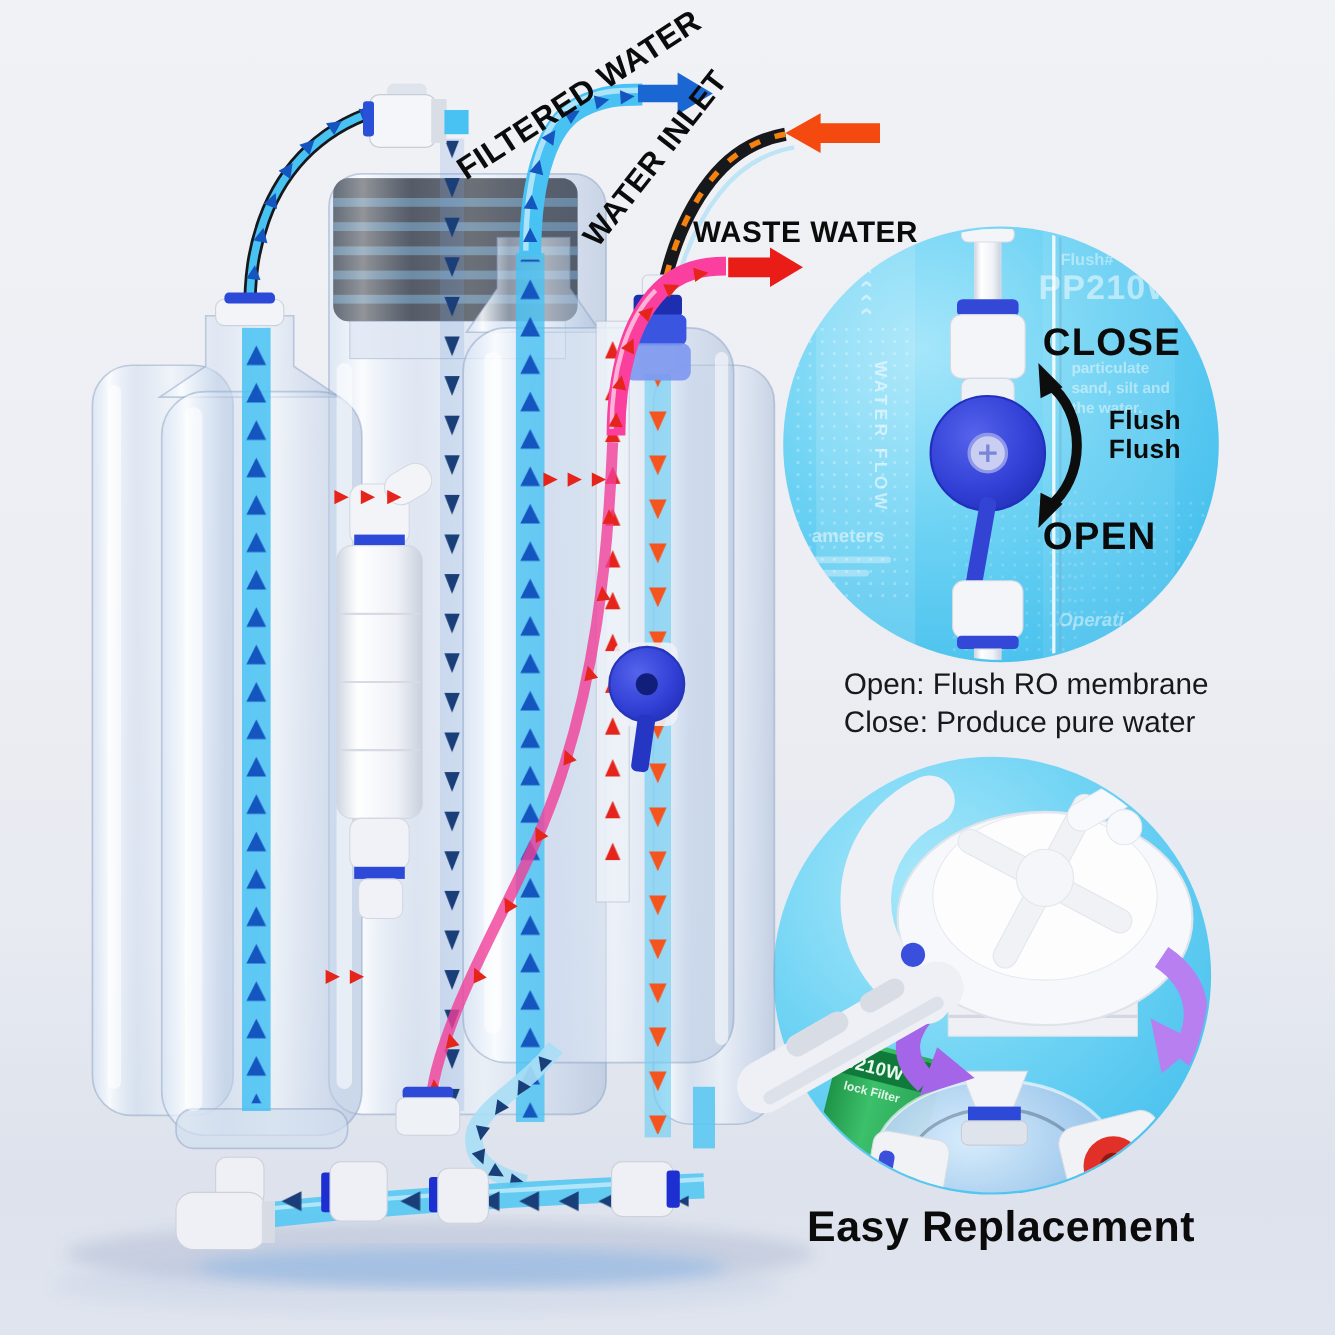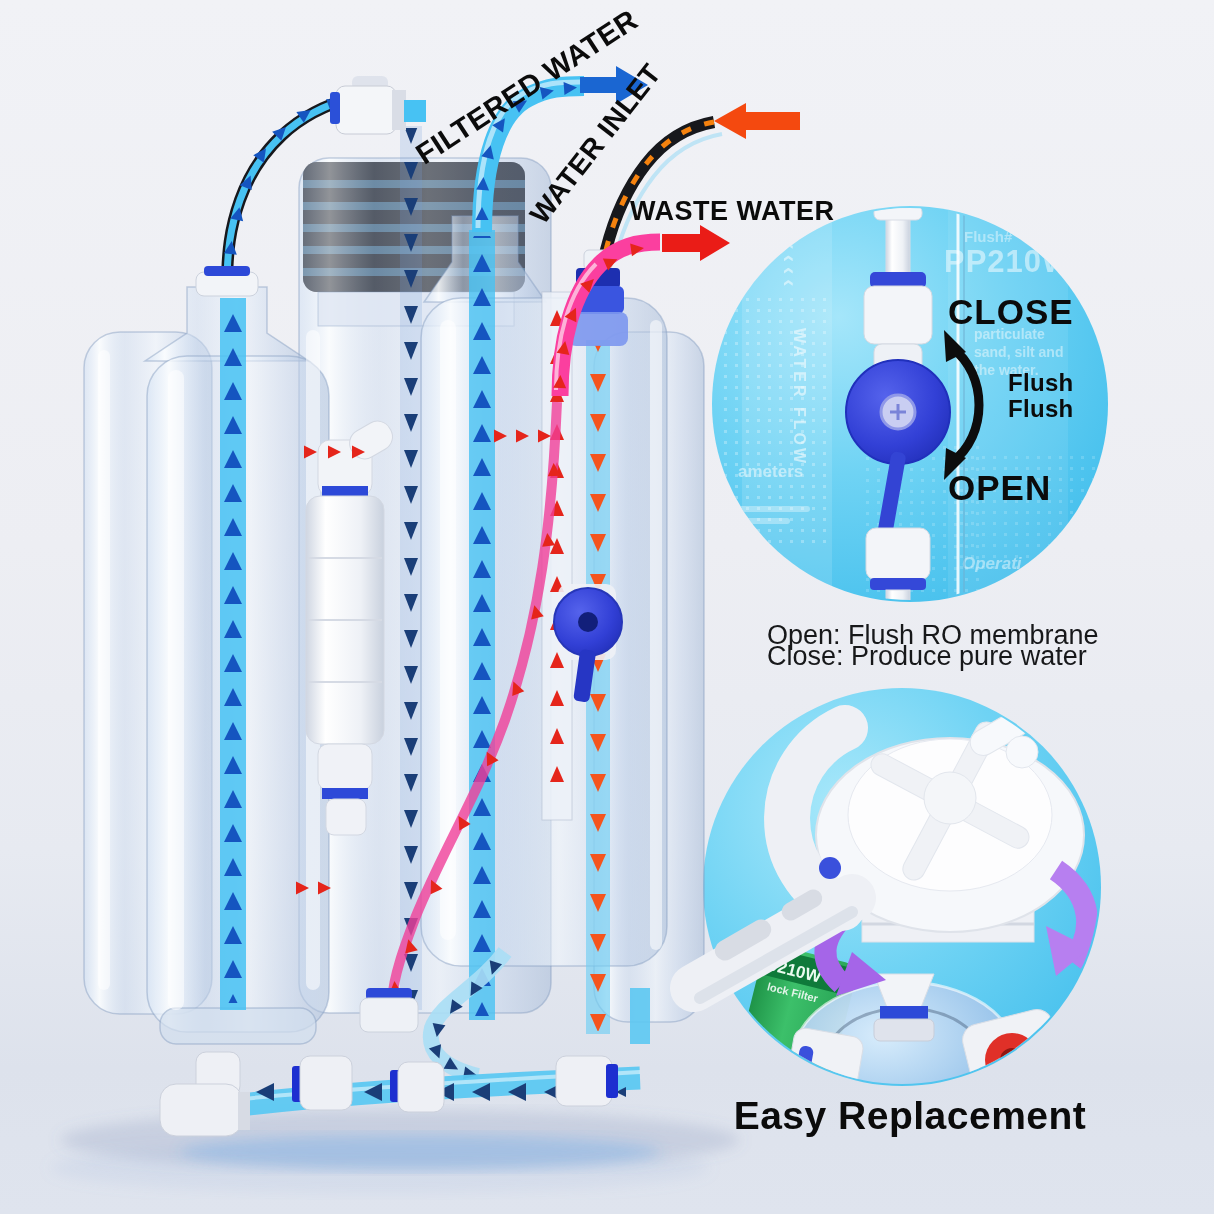--- a/index.html
+++ b/index.html
@@ -9,40 +9,40 @@
     background:linear-gradient(180deg,#f1f2f6 0%,#edeef3 45%,#e7eaf1 70%,#dde2ec 88%,#dfe4ee 100%);
   }
   .lbl{position:absolute;color:#0b0b0b;font-weight:700;white-space:nowrap;letter-spacing:.5px;}
   .lbl-filtered{left:428px;top:138px;font-size:29px;transform:rotate(-33deg);transform-origin:0 100%;}
   .lbl-inlet{left:549px;top:198px;font-size:28px;transform:rotate(-52deg);transform-origin:0 100%;}
   .lbl-waste{left:630px;top:196px;font-size:27px;}
   .lbl-close{left:948px;top:292px;font-size:35px;letter-spacing:1px;text-align:center;}
   .lbl-open{left:948px;top:468px;font-size:35px;letter-spacing:1px;}
   .lbl-flush{left:1008px;top:370px;font-size:24px;line-height:1.08;letter-spacing:.3px;}
   .caption{position:absolute;left:767px;color:#17181a;font-size:27px;font-weight:400;white-space:nowrap;}
-  .cap1{top:620px;} .cap2{top:641px;}
+  .cap1{top:607px;} .cap2{top:641px;}
   .lbl-easy{left:910px;top:1094px;font-size:39px;transform:translateX(-50%);letter-spacing:.5px;}
 
   
   .circle{position:absolute;border-radius:50%;overflow:hidden;}
   .c1{left:712px;top:206px;width:396px;height:396px;
       background:radial-gradient(circle at 32% 28%,#a5e6fa 0%,#6fd3f4 40%,#4cc3ee 75%,#3bb7e7 100%);}
   .c2{left:703px;top:688px;width:398px;height:398px;
       background:radial-gradient(circle at 35% 30%,#a9e8fa 0%,#6fd3f4 45%,#4cc3ee 80%,#3eb9e8 100%);}
   
   .panel-text{position:absolute;color:#ffffff;white-space:nowrap;}
   .pt-item{left:252px;top:22px;font-size:15px;font-weight:700;opacity:.42;}
   .pt-code{left:232px;top:38px;font-size:31px;font-weight:700;opacity:.5;letter-spacing:1px;}
   .pt-desc{left:262px;font-size:14px;font-weight:700;opacity:.45;}
   .pt-d1{top:120px;} .pt-d2{top:138px;text-align:center;} .pt-d3{top:156px;}
   .pt-flow{left:96px;top:122px;font-size:16px;font-weight:700;opacity:.55;letter-spacing:3px;
            transform:rotate(90deg);transform-origin:0 0;}
   .pt-chev{left:90px;top:24px;font-size:22px;font-weight:700;opacity:.5;letter-spacing:5px;
            transform:rotate(90deg);transform-origin:0 0;}
-  .pt-param{left:26px;top:256px;font-size:17px;font-weight:700;opacity:.5;}
+  .pt-param{left:26px;top:272px;font-size:17px;font-weight:700;opacity:.5;}
   .pt-oper{left:250px;top:348px;font-size:17px;font-weight:700;opacity:.45;font-style:italic;}
   .panel-bar{position:absolute;background:rgba(255,255,255,.35);border-radius:3px;height:6px;}
   .pb1{left:26px;top:300px;width:72px;} .pb2{left:26px;top:312px;width:52px;}
   .dots{position:absolute;background-image:radial-gradient(rgba(255,255,255,.55) 1.5px,transparent 1.7px);
         background-size:11px 11px;}
   .stripe{position:absolute;background:rgba(255,255,255,.13);}
   svg{position:absolute;left:0;top:0;}
 </style>
 </head>
 <body>

